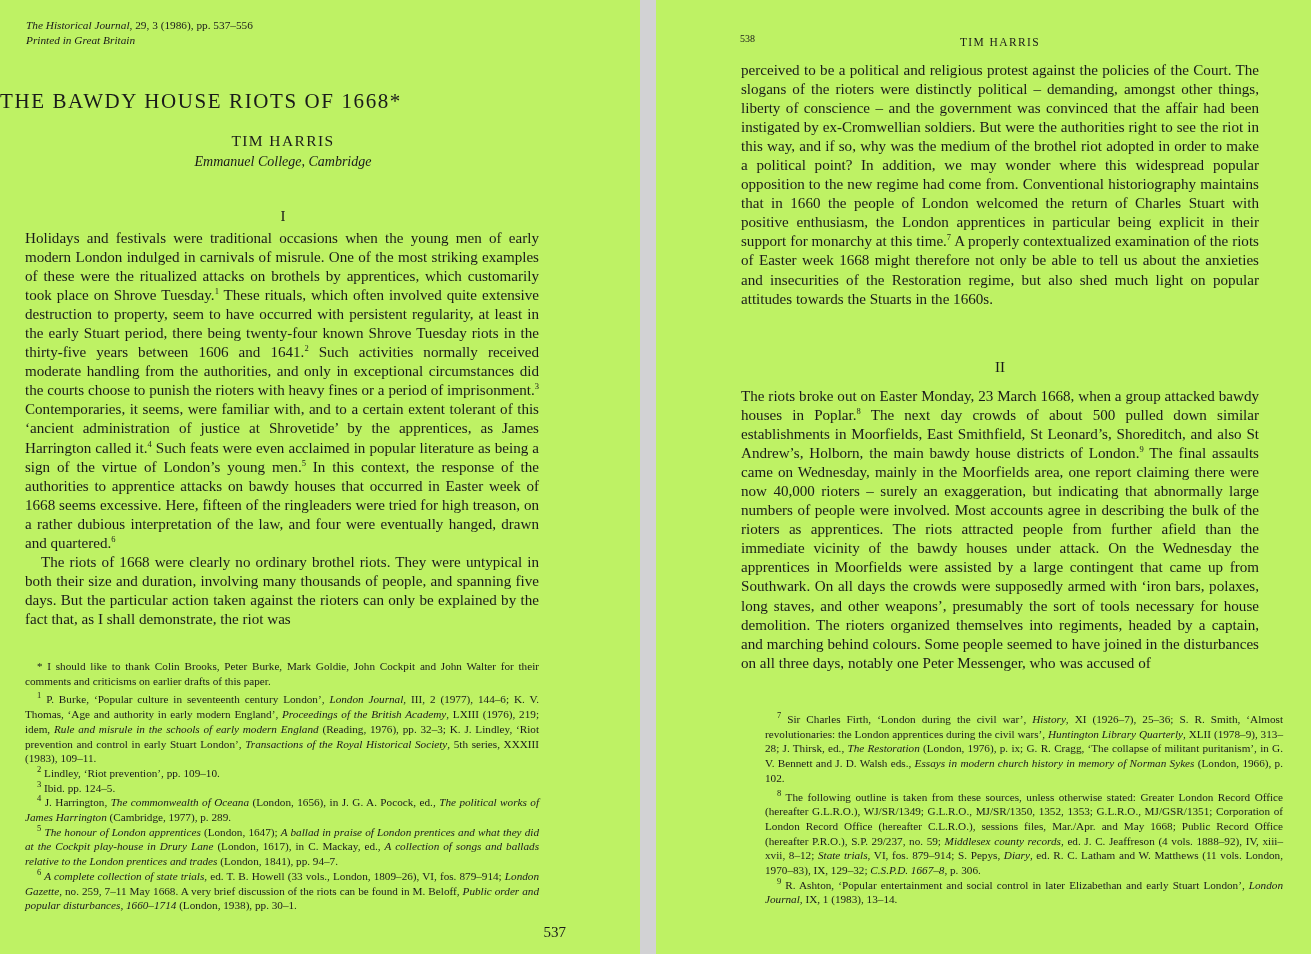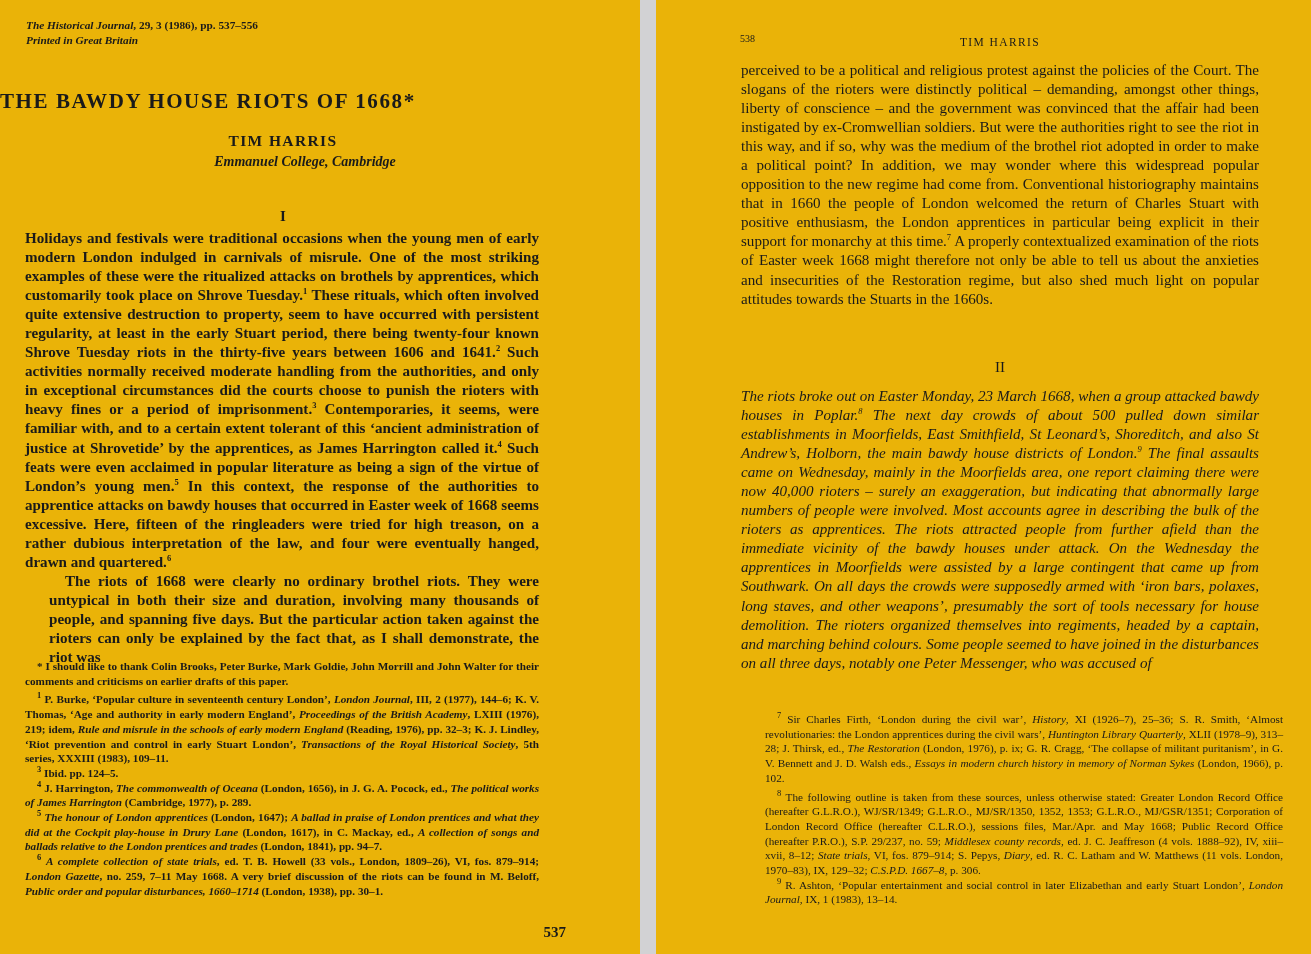--- a/index.html
+++ b/index.html
@@ -1,38 +1,38 @@
 <!DOCTYPE html>
 <html><head>
 <meta charset="utf-8">
 <style>
   html, body { margin:0; padding:0; }
   body {
     width:1311px; height:954px; overflow:hidden; background:#ffffff;
     font-family:"Liberation Serif","DejaVu Serif",serif; color:#1a1a1a;
     position:relative;
   }
-  .page { position:absolute; top:0; height:954px; background:#eab308;font-weight:bold; }
+  .page { position:absolute; top:0; height:954px; background:#bef264; }
   #page-left { left:0; width:640px; }
   .gutter { position:absolute; left:640px; top:0; width:16px; height:954px; background:#d2d2d4; }
 
   .journal-info { position:absolute; left:26px; top:18px; font-size:11.3px; line-height:15px; font-style:italic; }
   .journal-info .roman { font-style:normal; }
   .title { position:absolute; left:0; width:566px; top:89px; font-size:21px; letter-spacing:1.6px; }
   .author { position:absolute; left:0; width:566px; top:132px; text-align:center; font-size:15.5px; letter-spacing:1.4px; }
-  .affil { position:absolute; left:0; width:566px; top:154px; text-align:center; font-size:14px; font-style:italic;padding-left:22px; }
+  .affil { position:absolute; left:0; width:566px; top:154px; text-align:center; font-size:14px; font-style:italic; }
   .section-num { position:absolute; text-align:center; font-size:15px; }
   #sec1 { left:0; width:566px; top:208px; }
 
   .body-text { position:absolute; font-size:15.1px; line-height:19.05px; text-align:justify; }
   .body-text p { margin:0; }
-  .body-text p.indent { text-indent:16px;margin-left:24px; }
+  .body-text p.indent { text-indent:16px; }
   #left-body { left:25px; width:514px; top:229px; }
   #right-body-1 { left:741px; width:518px; top:61px; }
-  #right-body-2 { left:741px; width:518px; top:387px;font-style:italic; }
+  #right-body-2 { left:741px; width:518px; top:387px; }
   #sec2 { left:741px; width:518px; top:359px; }
 
   sup { font-size:8.5px; vertical-align:super; line-height:0; }
 
   .footnotes { position:absolute; font-size:11.2px; line-height:14.7px; text-align:justify; }
   .footnotes p { margin:0; text-indent:12px; }
   .footnotes p.gap { margin-top:4px; }
   .footnotes i { font-style:italic; }
   #left-notes { left:25px; width:514px; top:659px; }
   #right-notes { left:736px; width:518px; top:712px;margin-left:29px; }
@@ -52,22 +52,23 @@
   </div>
   <div class="title">THE BAWDY HOUSE RIOTS OF 1668*</div>
   <div class="author">TIM HARRIS</div>
   <div class="affil">Emmanuel College, Cambridge</div>
   <div class="section-num" id="sec1">I</div>
   <div class="body-text" id="left-body">
       <p>Holidays and festivals were traditional occasions when the young men of early modern London indulged in carnivals of misrule. One of the most striking examples of these were the ritualized attacks on brothels by apprentices, which customarily took place on Shrove Tuesday.<sup>1</sup> These rituals, which often involved quite extensive destruction to property, seem to have occurred with persistent regularity, at least in the early Stuart period, there being twenty-four known Shrove Tuesday riots in the thirty-five years between 1606 and 1641.<sup>2</sup> Such activities normally received moderate handling from the authorities, and only in exceptional circumstances did the courts choose to punish the rioters with heavy fines or a period of imprisonment.<sup>3</sup> Contemporaries, it seems, were familiar with, and to a certain extent tolerant of this ‘ancient administration of justice at Shrovetide’ by the apprentices, as James Harrington called it.<sup>4</sup> Such feats were even acclaimed in popular literature as being a sign of the virtue of London’s young men.<sup>5</sup> In this context, the response of the authorities to apprentice attacks on bawdy houses that occurred in Easter week of 1668 seems excessive. Here, fifteen of the ringleaders were tried for high treason, on a rather dubious interpretation of the law, and four were eventually hanged, drawn and quartered.<sup>6</sup></p>
       <p class="indent">The riots of 1668 were clearly no ordinary brothel riots. They were untypical in both their size and duration, involving many thousands of people, and spanning five days. But the particular action taken against the rioters can only be explained by the fact that, as I shall demonstrate, the riot was</p>
     </div>
   <div class="footnotes" id="left-notes">
-      <p><sup style="vertical-align: baseline; font-size: 11px;">*</sup> <span>I should like to thank Colin Brooks, Peter Burke, Mark Goldie, John Morrill and John Walter for their comments and criticisms on earlier drafts of this paper.</span></p>
+      <p><sup style="vertical-align: baseline; font-size: 11px;">*</sup> <span>I should like to thank Colin Brooks, Peter Burke, Mark Goldie, John Cockpit and John Walter for their comments and criticisms on earlier drafts of this paper.</span></p>
       <p class="gap"><sup>1</sup> <span>P. Burke, ‘Popular culture in seventeenth century London’, <i>London Journal</i>, III, 2 (1977), 144–6; K. V. Thomas, ‘Age and authority in early modern England’, <i>Proceedings of the British Academy</i>, LXIII (1976), 219; idem, <i>Rule and misrule in the schools of early modern England</i> (Reading, 1976), pp. 32–3; K. J. Lindley, ‘Riot prevention and control in early Stuart London’, <i>Transactions of the Royal Historical Society</i>, 5th series, XXXIII (1983), 109–11.</span></p>
+      <p><sup>2</sup> <span>Lindley, ‘Riot prevention’, pp. 109–10.</span></p>
       <p><sup>3</sup> <span>Ibid. pp. 124–5.</span></p>
       <p><sup>4</sup> <span>J. Harrington, <i>The commonwealth of Oceana</i> (London, 1656), in J. G. A. Pocock, ed., <i>The political works of James Harrington</i> (Cambridge, 1977), p. 289.</span></p>
       <p><sup>5</sup> <span><i>The honour of London apprentices</i> (London, 1647); <i>A ballad in praise of London prentices and what they did at the Cockpit play-house in Drury Lane</i> (London, 1617), in C. Mackay, ed., <i>A collection of songs and ballads relative to the London prentices and trades</i> (London, 1841), pp. 94–7.</span></p>
       <p><sup>6</sup> <span><i>A complete collection of state trials</i>, ed. T. B. Howell (33 vols., London, 1809–26), VI, fos. 879–914; <i>London Gazette</i>, no. 259, 7–11 May 1668. A very brief discussion of the riots can be found in M. Beloff, <i>Public order and popular disturbances, 1660–1714</i> (London, 1938), pp. 30–1.</span></p>
     </div>
   <div class="folio" id="folio-left">537</div>
 </div>
 
 <div class="gutter"></div>
 

